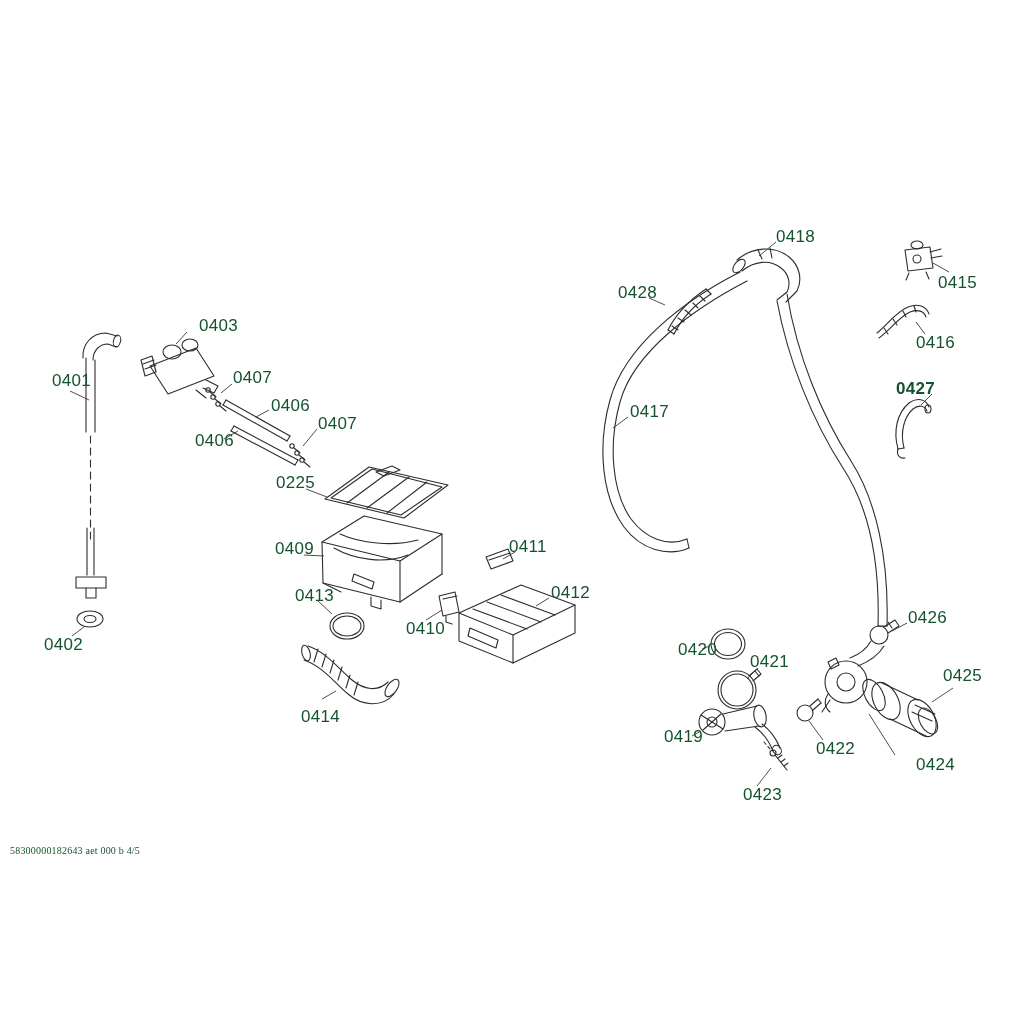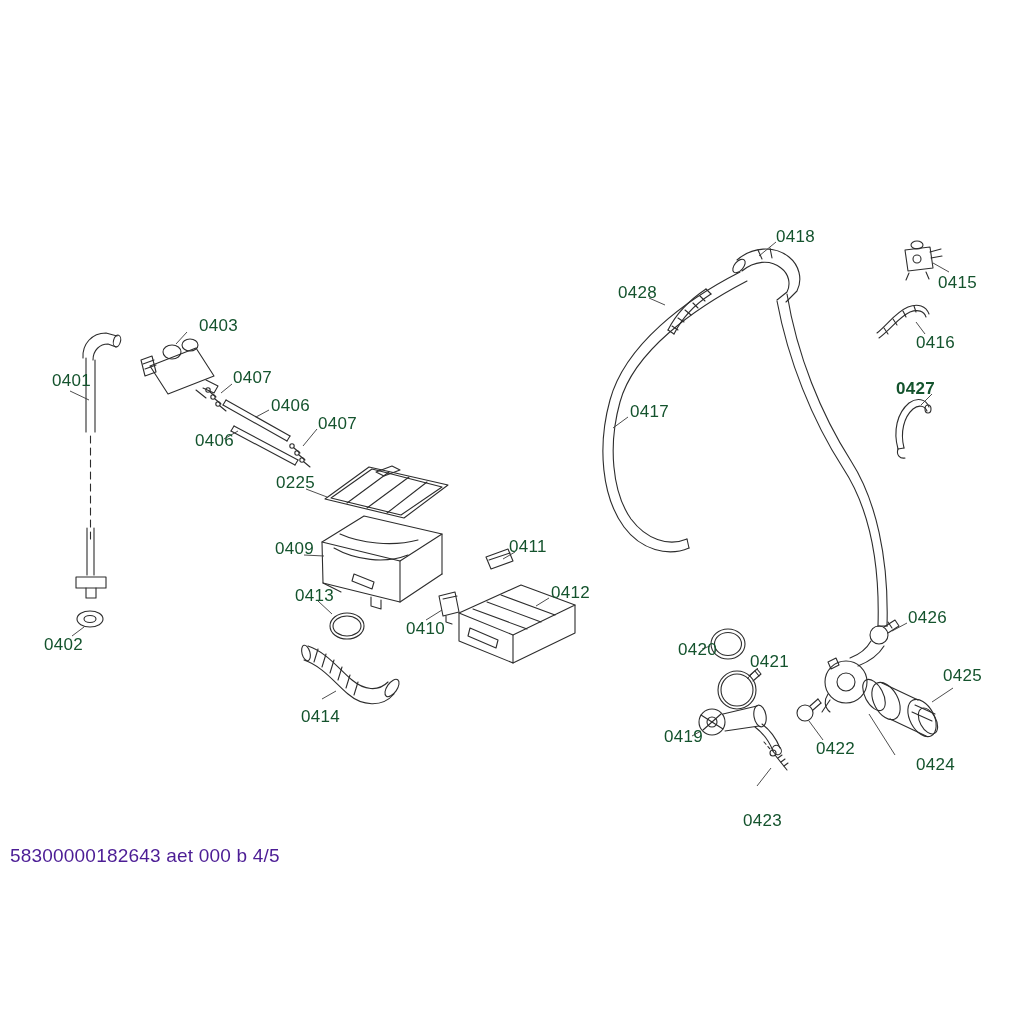--- a/index.html
+++ b/index.html
@@ -12,23 +12,24 @@
     font-size: 17px;
     color: #14532d;
     letter-spacing: 0.3px;
     white-space: nowrap;
     line-height: 1;
   }
   #footer-text {
     position: absolute;
     left: 10px;
     top: 845px;
-    font-size: 19px;
-    color: #4c1d95;
+    font-size: 10px;
+    color: #14532d;
     letter-spacing: 0.2px;
+    font-family: Liberation Serif, serif;
   }
 </style>
 </head>
 <body>
 
 <div id="page">
 
   <svg id="diagram-svg" width="1024" height="1024" viewBox="0 0 1024 1024">
 
     <g stroke="#2d2d2d" fill="none" stroke-width="1.1" stroke-linecap="round" stroke-linejoin="round">
@@ -332,17 +333,17 @@
       <div class="part-label" style="left: 776px; top: 228px;">0418</div>
       <div class="part-label" style="left: 618px; top: 284px;">0428</div>
       <div class="part-label" style="left: 896px; top: 380px; font-weight: bold;">0427</div>
       <div class="part-label" style="left: 908px; top: 609px;">0426</div>
       <div class="part-label" style="left: 943px; top: 667px;">0425</div>
       <div class="part-label" style="left: 916px; top: 756px;">0424</div>
       <div class="part-label" style="left: 678px; top: 641px;">0420</div>
       <div class="part-label" style="left: 750px; top: 653px;">0421</div>
       <div class="part-label" style="left: 664px; top: 728px;">0419</div>
       <div class="part-label" style="left: 816px; top: 740px;">0422</div>
-      <div class="part-label" style="left: 743px; top: 786px; margin-top: 26px;">0423</div>
+      <div class="part-label" style="left: 743px; top: 786px;">0423</div>
     </div>
 
   <div id="footer-text">58300000182643 aet 000 b 4/5</div>
 </div>
 
 </body></html>

